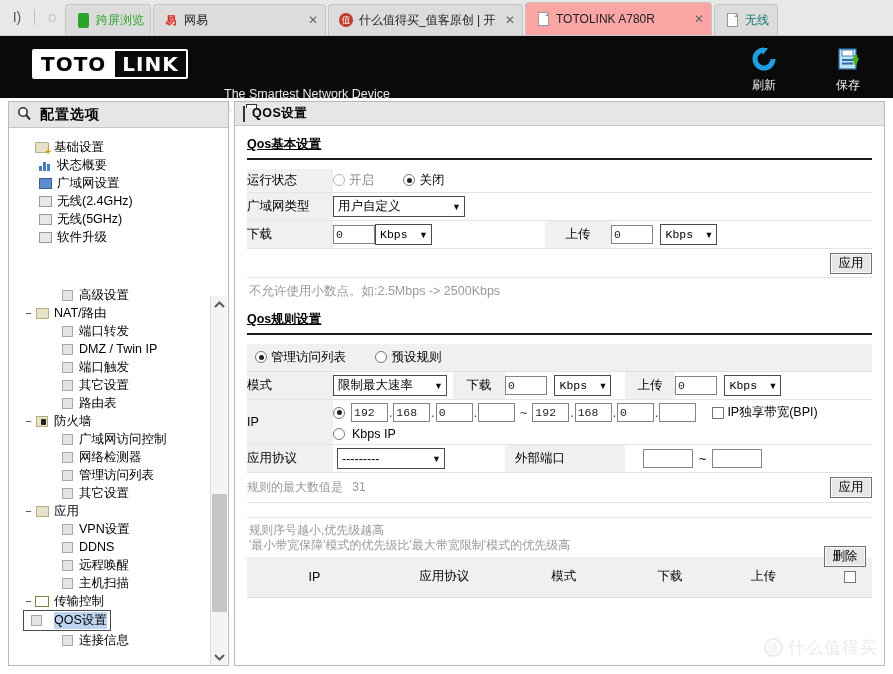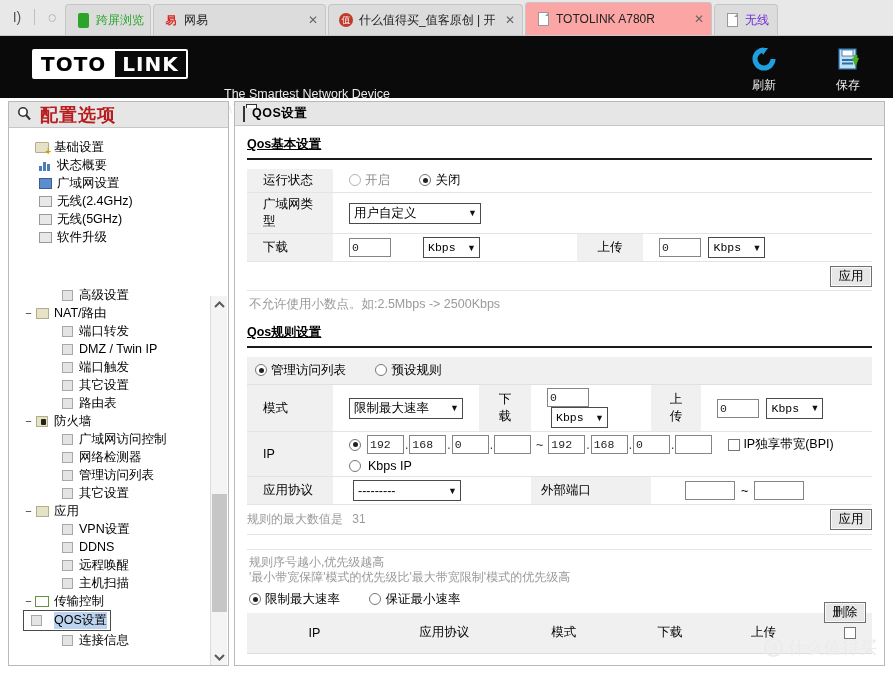--- a/index.html
+++ b/index.html
@@ -121,21 +121,21 @@
   .sidebar {
     position: absolute; left: 8px; top: 101px;
     width: 221px; height: 565px;
     background: #fff; border: 1px solid #b9b9b9;
   }
   .sb-title {
     height: 26px; background: #e6e6e6;
     border-bottom: 1px solid #c6c6c6;
     display: flex; align-items: center; padding-left: 8px; gap: 8px;
   }
-  .sb-title .t { font-size: 18px; font-weight: bold; color: #b91c1c; letter-spacing: 1px; }
+  .sb-title .t { font-size: 14px; font-weight: bold; color: #000000; letter-spacing: 1px; }
   .sb-body { position: relative; height: 537px; overflow: hidden; }
   .tree { padding: 10px 0 0 14px; }
   .tnode {
     display: flex; align-items: center; height: 18px;
     font-size: 12.5px; white-space: nowrap;
   }
   .tnode .exp {
     width: 11px; flex: 0 0 11px; text-align: center;
     color: #333; font-size: 11px; line-height: 11px;
   }
@@ -204,21 +204,21 @@
   .section-h {
     font-size: 12.5px; font-weight: bold; color: #000;
     text-decoration: underline;
     padding-bottom: 3px;
   }
   .section-rule { border-bottom: 2px solid #1a1a1a; margin-bottom: 9px; margin-top: 2px; }
 
   table.form { border-collapse: collapse; width: 100%; }
   table.form td {
     border-bottom: 1px solid #e4e4e4;
-    padding: 3px 16px; font-size: 12.5px; vertical-align: middle;
+    padding: 3px 0; font-size: 12.5px; vertical-align: middle;
     height: 23px;
   }
   td.lblcell { background: #f0f0f0; width: 86px; padding-left: 8px; }
   td.lblmid { background: #f0f0f0; width: 66px; text-align: center; }
 
   input.txt {
     border: 1px solid #848484; background: #fff; height: 19px;
     font-family: "Liberation Mono", "DejaVu Sans Mono", monospace;
     font-size: 11.5px; padding: 0 2px; color: #222;
   }
@@ -323,21 +323,21 @@
           <span class="fav-doc"></span>
         </span>
       <span class="tab-title">TOTOLINK A780R</span>
       <span class="tab-close" style="margin-left:auto">✕</span>
     </div>
 
     <div class="tab" style="width:64px">
       <span class="fav">
           <span class="fav-doc"></span>
         </span>
-      <span class="tab-title" style="color:#6d28d9">无线</span>
+      <span class="tab-title" style="color:#0f766e">无线</span>
     </div>
   </div>
 
   <div class="router-header">
     <div class="logo">
       <span class="l1">TOTO</span>
       <span class="l2">LINK</span>
     </div>
     <div class="tagline">
       <div>The Smartest Network Device</div>
@@ -727,28 +727,20 @@
           <span style="margin-left:6px">31</span>
         </span>
         <span class="btn">应用</span>
       </div>
 
       <div class="note2" style="margin-top:14px;border-top:1px solid #e4e4e4;padding-top:5px">
         <div>规则序号越小,优先级越高</div>
         <div>'最小带宽保障'模式的优先级比'最大带宽限制'模式的优先级高</div>
       </div>
 
-      <div style="padding:4px 2px 3px 2px;font-size:12.5px">
-        <span>
-          <span class="radio on"></span><span class="rlabel">限制最大速率</span>
-        </span>
-        <span>
-          <span class="radio"></span><span class="rlabel">保证最小速率</span>
-        </span>
-      </div>
 
       <table class="rules">
         <tbody>
             <tr>
           <th style="width:130px">IP</th>
           <th style="width:120px">应用协议</th>
           <th style="width:110px">模式</th>
           <th style="width:95px">下载</th>
           <th style="width:85px">上传</th>
           <th class="del-cell">

